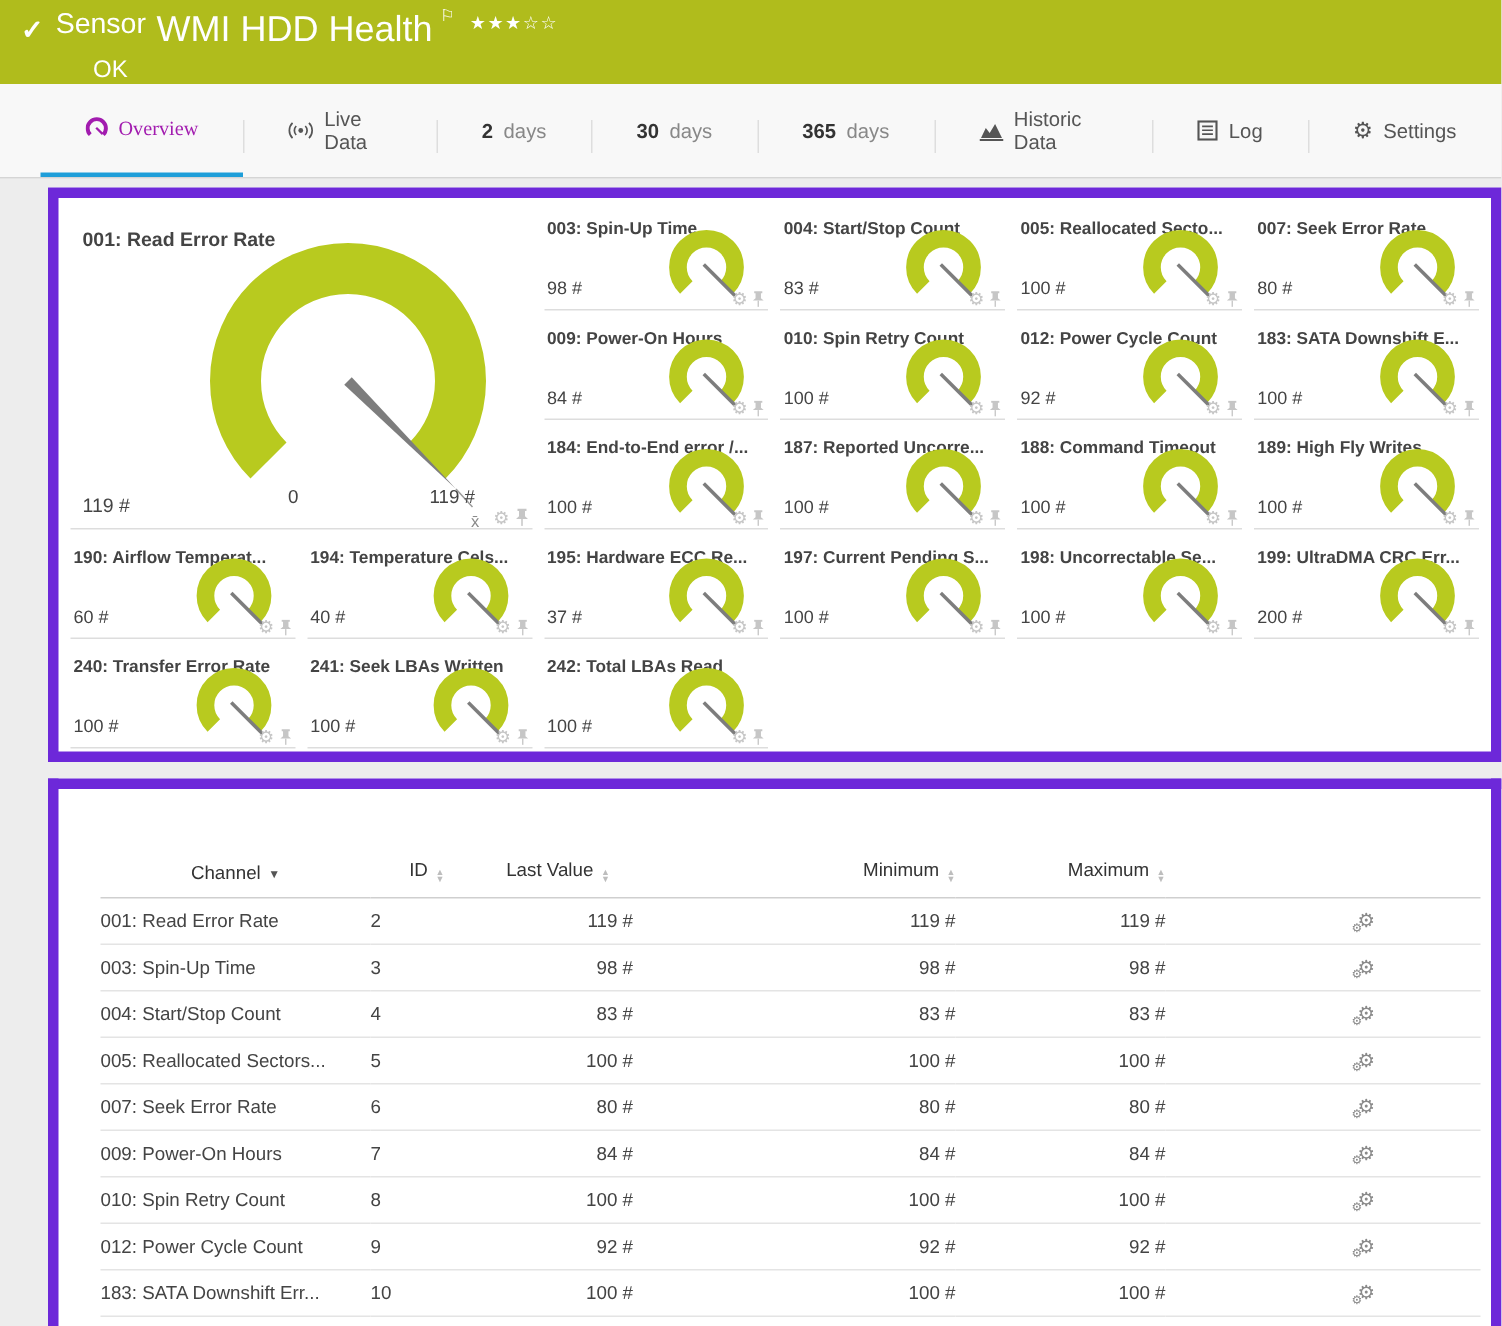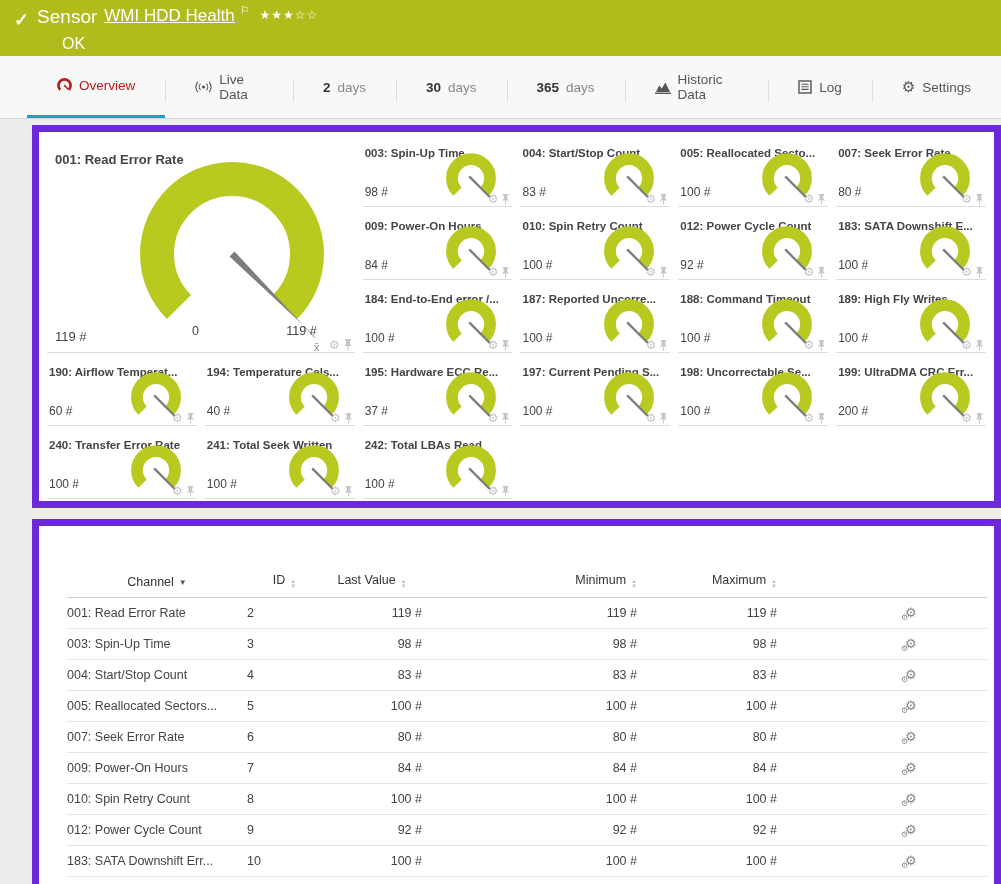--- a/index.html
+++ b/index.html
@@ -4,30 +4,30 @@
 <style>
   * { margin:0; padding:0; box-sizing:border-box; }
   body { font-family:"Liberation Sans", sans-serif; background:#ededed; }
   .page { position:relative; width:1001px; height:884px; overflow:hidden; background:#ededed; }
 
   
   .banner { height:56px; background:#b0bc1c; color:#fff; padding:6px 12px 0 12px; }
   .banner-row1 { display:flex; align-items:flex-start; }
   .check-ic { font-size:18px; font-weight:bold; margin:3px 8px 0 2px; }
   .sensor-word { font-size:19px; margin-right:7px; }
-  .sensor-name { font-size:17px;text-decoration:underline; }
+  .sensor-name { font-size:24px; }
   .flag-ic { font-size:11px; margin:0 10px 0 5px; position:relative; top:-2px; }
   .stars { font-size:12px; letter-spacing:1px; margin-top:2px; }
   .status-ok { font-size:16px; font-weight:normal; margin:4px 0 0 50px; }
 
   
   .tabstrip { height:63px; background:#f8f8f8; border-bottom:1px solid #d5d5d5; display:flex; align-items:stretch; padding-left:27px; }
   .tab { display:flex; align-items:center; gap:7px; padding:0 30px; font-size:13.5px; color:#555; cursor:pointer; position:relative; }
   .tab + .tab::before { content:""; position:absolute; left:0; top:24px; height:22px; width:1px; background:#dedede; }
-  .tab.active { color:#b91c1c; border-bottom:3px solid #1e9ed9; }
+  .tab.active { color:#a21caf; border-bottom:3px solid #1e9ed9;font-family:Liberation Serif, serif; }
   .tab .num { font-weight:bold; color:#333; }
   .tab .unit { color:#888; margin-left:0; }
   .ticon { flex:none; }
 
   
   .card { background:#fff; border:7px solid #6d28d9; }
   .gauge-panel { margin:6px 0 0 32px; width:calc(100% - 32px); height:383px; padding:12px 8px 8px 8px;
     display:grid; grid-template-columns:repeat(6, minmax(0,1fr)); grid-auto-rows:63px; gap:10px 8px; }
   .bigcell { grid-column:1 / 3; grid-row:1 / 4; position:relative; border-bottom:1px solid #ddd; }
   .bigcell .g-title { position:absolute; top:8px; left:8px; font-size:13px; font-weight:600; color:#444; }
@@ -446,21 +446,21 @@
     <div class="card-icons">
       <span class="gear-sm">⚙</span>
       <svg class="pin-svg" width="9" height="11" viewBox="0 0 10 12" fill="currentColor">
             <polygon points="1,7 9,7 7,5.2 7,1.6 8,1.6 8,0 2,0 2,1.6 3,1.6 3,5.2"></polygon>
             <rect x="4.5" y="7" width="1" height="4.6"></rect>
           </svg>
     </div>
   </div>
 
   <div class="mini">
-    <div class="g-title">241: Total Seek Written</div>
+    <div class="g-title">241: Seek LBAs Written</div>
     <svg class="mini-svg" width="58" height="58" viewBox="0 0 64 64">
       <path class="ring" d="M 17.15 44.85 A 21 21 0 1 1 46.85 44.85" stroke-width="13"></path>
       <line class="needle-line" x1="30" y1="28" x2="53" y2="51" stroke-width="2.6"></line>
     </svg>
     <div class="g-value">100 #</div>
     <div class="card-icons">
       <span class="gear-sm">⚙</span>
       <svg class="pin-svg" width="9" height="11" viewBox="0 0 10 12" fill="currentColor">
             <polygon points="1,7 9,7 7,5.2 7,1.6 8,1.6 8,0 2,0 2,1.6 3,1.6 3,5.2"></polygon>
             <rect x="4.5" y="7" width="1" height="4.6"></rect>

